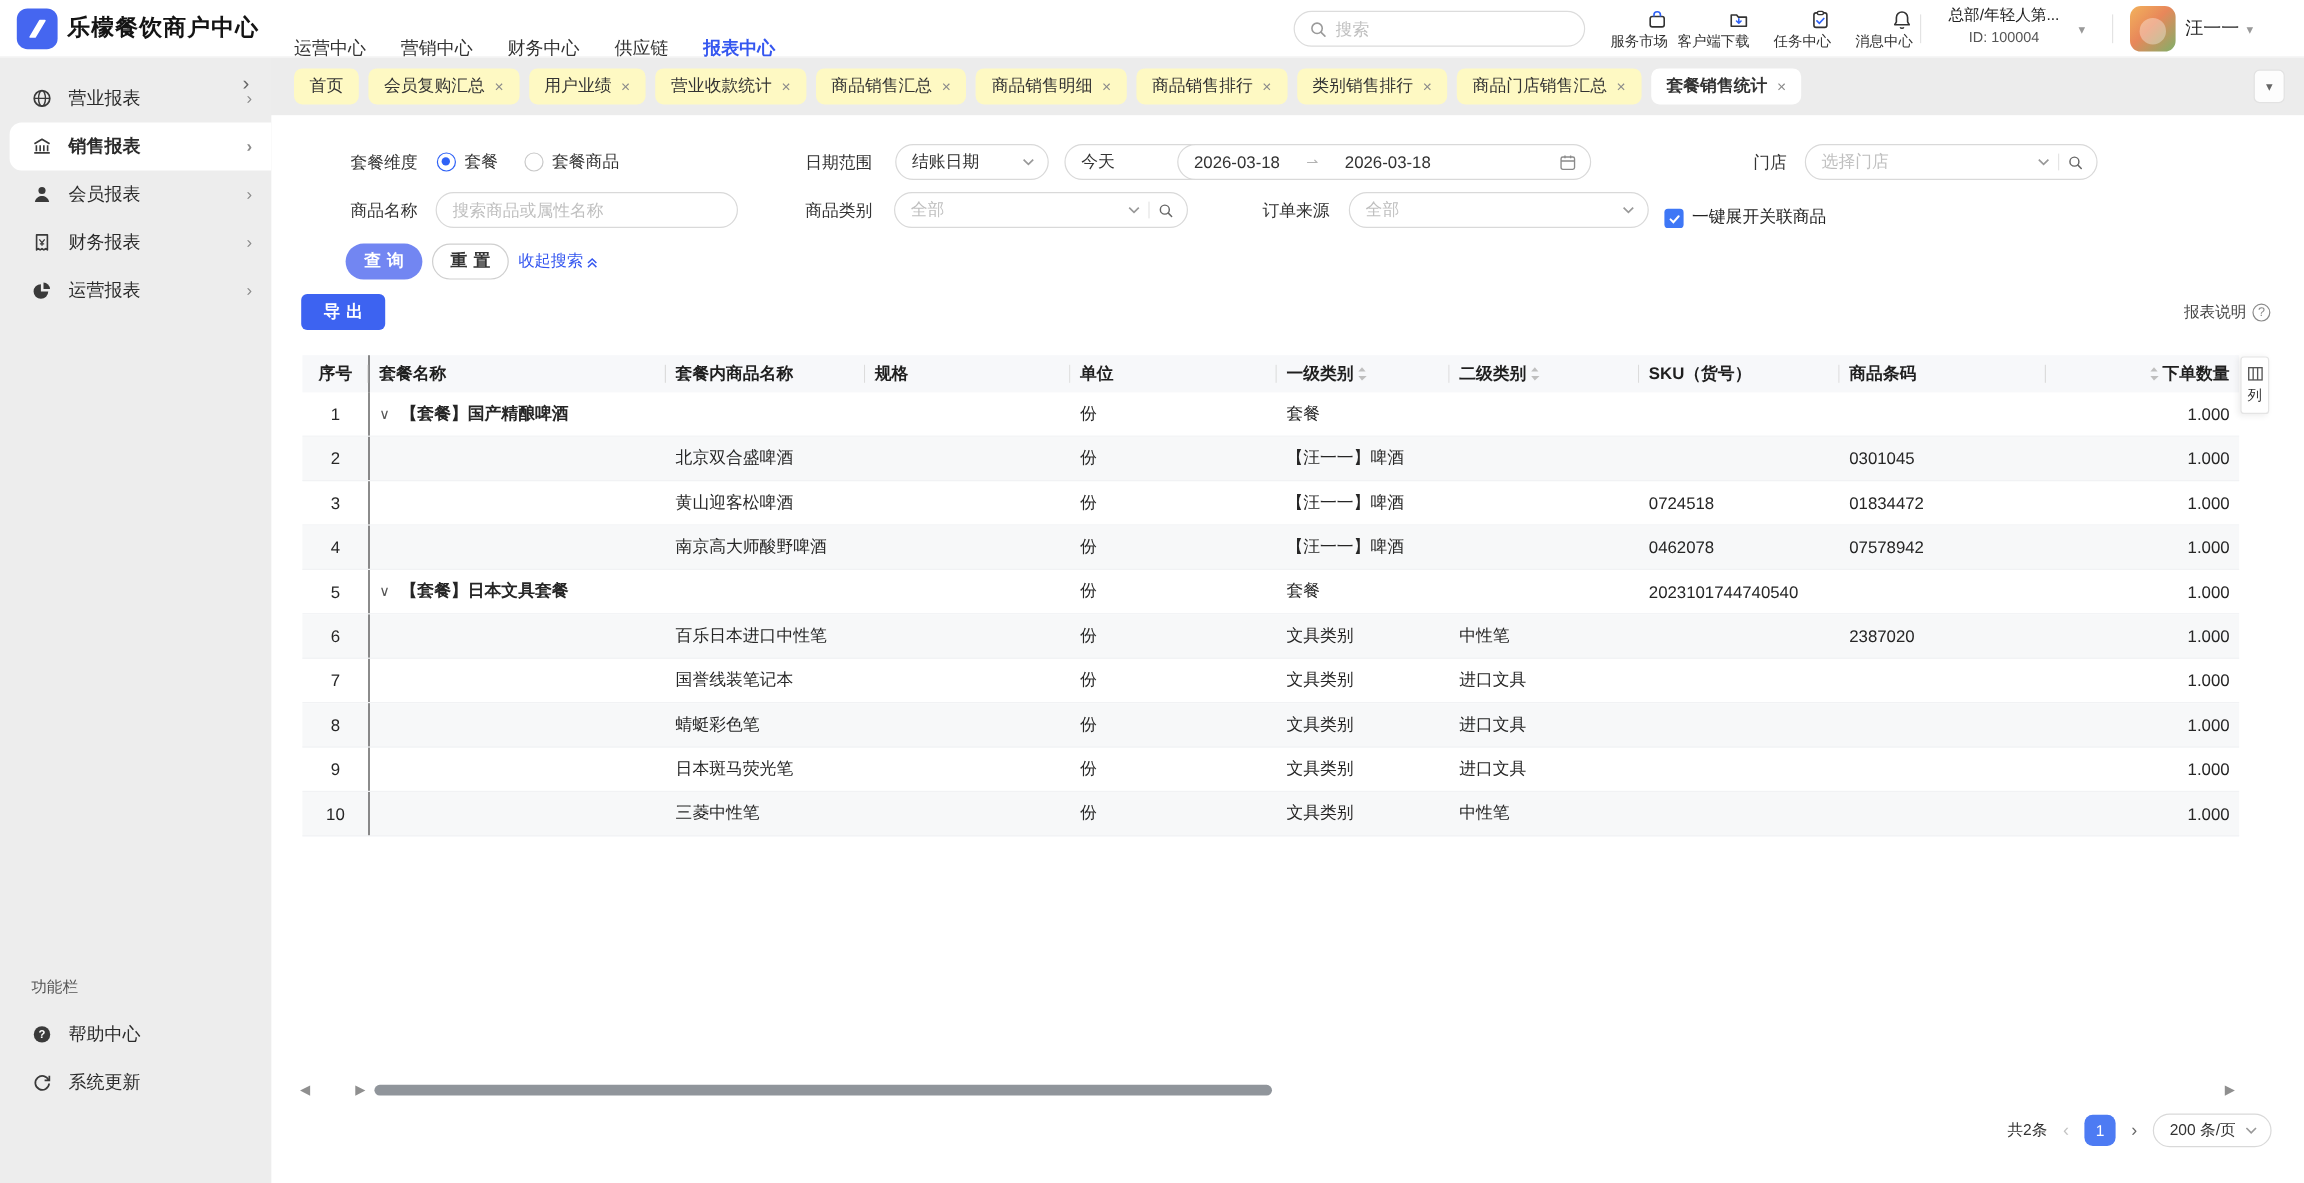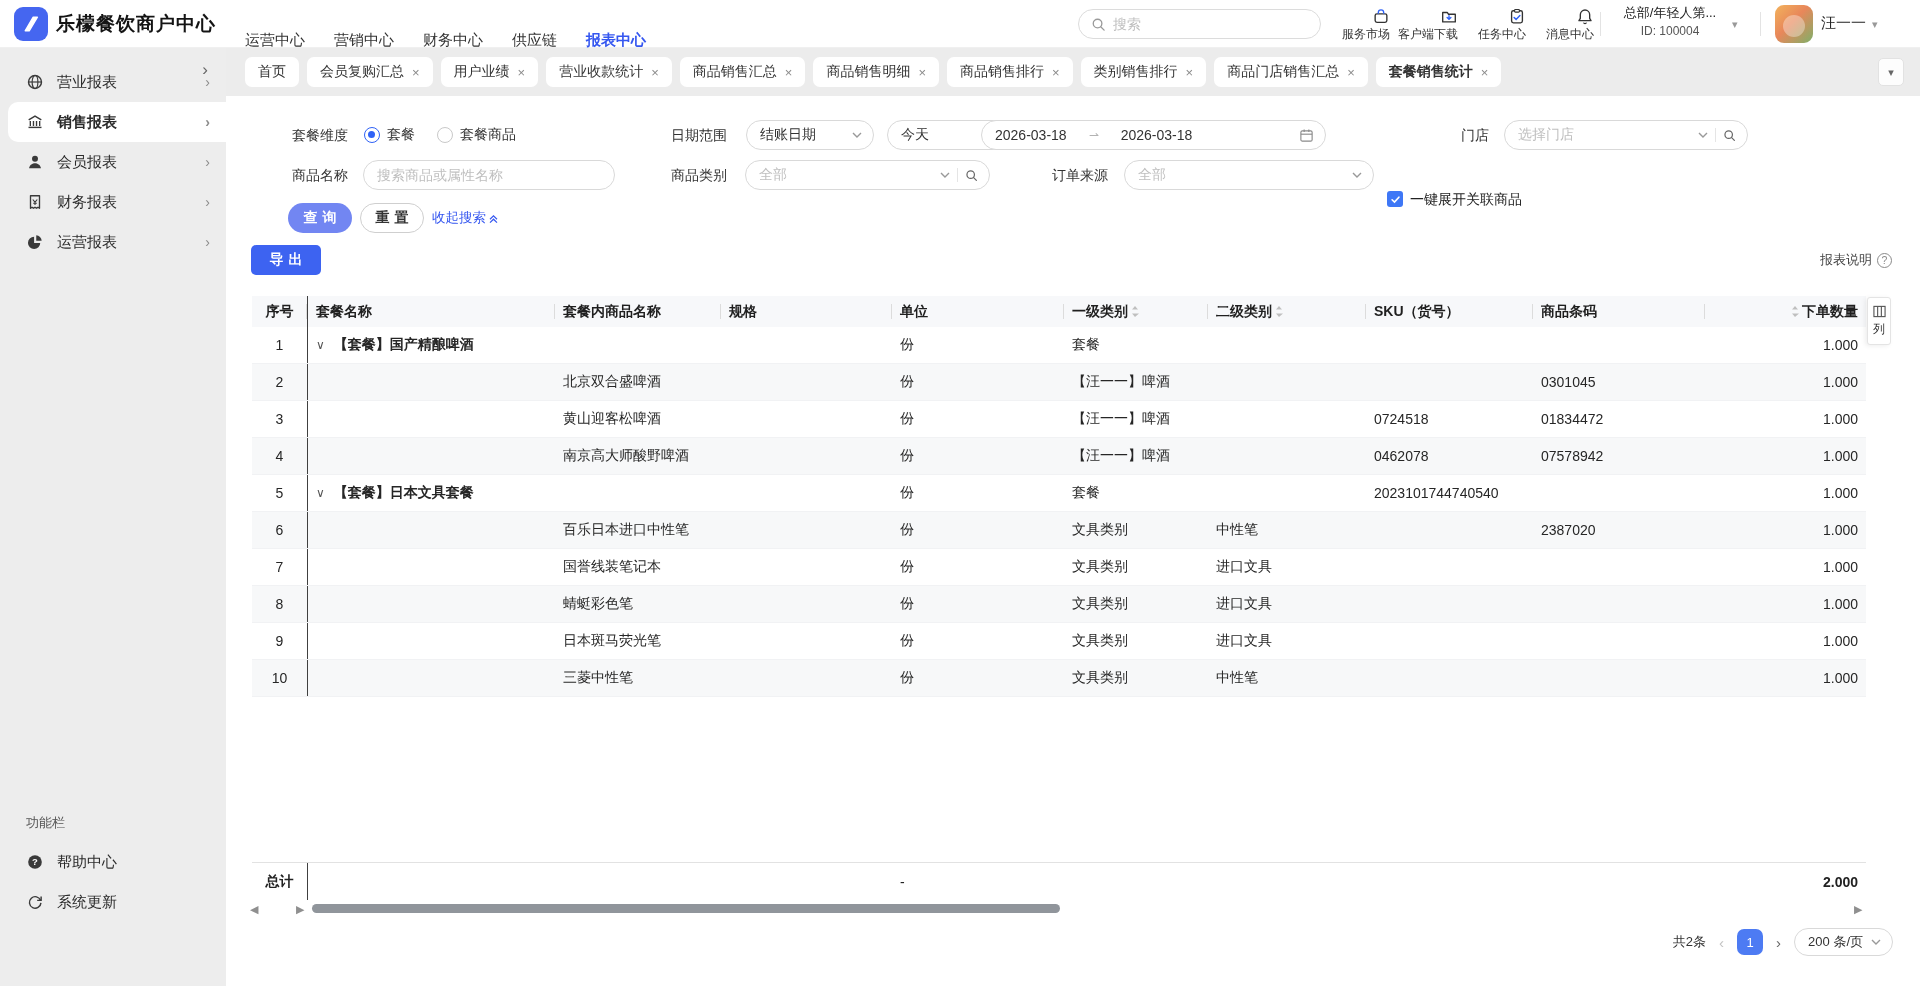--- a/index.html
+++ b/index.html
@@ -38,39 +38,39 @@
 .side-list { padding-top:14px; }
 .side-foot { position:absolute; left:0; top:766px; width:226px; }
 .side-foot-title { padding:0 0 10px 26px; font-size:13px; color:#555; }
 .icon16 { width:18px; height:18px; display:flex; align-items:center; justify-content:center; flex:none; }
 
 
 .collapse-toggle { position:absolute; left:194px; top:57px; z-index:40; color:#666; font-size:17px; cursor:pointer; width:22px; height:26px; display:flex; align-items:center; justify-content:center; }
 
 
 .tabbar { position:absolute; left:226px; top:48px; width:1694px; height:48px; background:#ececec; display:flex; align-items:center; padding-left:19px; gap:8px; }
-.tab { height:30px; border-radius:7px; background:#ffffff; display:flex; align-items:center; padding:0 13px; font-size:14px; color:#333; cursor:pointer; white-space:nowrap; }
+.tab { height:30px; border-radius:7px; background:#fef9c3; display:flex; align-items:center; padding:0 13px; font-size:14px; color:#333; cursor:pointer; white-space:nowrap; }
 .tab.active { background:#fff; font-weight:600; }
 .tab-close { margin-left:8px; color:#8a8a8a; font-size:13px; font-weight:400; cursor:pointer; }
 .tab-dd { position:absolute; right:16px; top:10px; width:26px; height:28px; background:#fdfdfd; border:1px solid #e2e2e2; border-radius:5px; display:flex; align-items:center; justify-content:center; color:#666; font-size:11px; cursor:pointer; }
 
 
 .content { position:absolute; left:226px; top:96px; width:1694px; height:890px; background:#fff; }
 .f-label { position:absolute; height:30px; line-height:30px; font-size:14px; color:#333; white-space:nowrap; }
 .sel { position:absolute; height:30px; border:1px solid #d9d9d9; border-radius:15px; background:#fff; display:flex; align-items:center; padding:0 11px 0 13px; font-size:14px; color:#333; cursor:pointer; }
 .ph { color:#bfbfbf; }
 .sfx { margin-left:auto; display:flex; align-items:center; gap:7px; }
 .vline { width:1px; height:14px; background:#e5e5e5; }
 .f-input { position:absolute; height:30px; border:1px solid #d9d9d9; border-radius:15px; padding:0 13px; font-size:14px; color:#333; outline:none; font-family:inherit; }
 .f-input::placeholder { color:#bfbfbf; }
 .radio { position:absolute; display:flex; align-items:center; gap:7px; height:30px; cursor:pointer; font-size:14px; color:#333; }
 .rdot { width:16px; height:16px; border-radius:50%; border:1.5px solid #c9c9c9; background:#fff; }
 .radio.sel-on .rdot { border-color:#2f62f6; position:relative; }
 .radio.sel-on .rdot::after { content:""; position:absolute; left:3px; top:3px; width:7px; height:7px; border-radius:50%; background:#2f62f6; }
-.checkbox-row { position:absolute; display:flex; align-items:flex-start; gap:7px; height:30px; cursor:pointer;margin-top:31px; }
+.checkbox-row { position:absolute; display:flex; align-items:flex-end; gap:7px; height:30px; cursor:pointer; }
 .cbox { width:16px; height:16px; border-radius:3px; background:#3e77f6; display:flex; align-items:center; justify-content:center; }
 .btn-query { position:absolute; left:62px; top:107px; width:64px; height:30px; border:none; border-radius:15px; background:#7286f2; color:#fff; font-size:14px; font-weight:600; letter-spacing:5px; padding-left:5px; cursor:pointer; font-family:inherit; }
 .btn-reset { position:absolute; left:134px; top:107px; width:64px; height:30px; border:1px solid #cfcfcf; border-radius:15px; background:#fff; color:#333; font-size:14px; font-weight:600; letter-spacing:5px; padding-left:5px; cursor:pointer; font-family:inherit; }
 .collapse-link { position:absolute; left:206px; top:107px; height:30px; display:flex; align-items:center; gap:2px; color:#3557f0; font-size:13.5px; cursor:pointer; }
 .btn-export { position:absolute; left:25px; top:149px; width:70px; height:30px; border:none; border-radius:5px; background:#3d63f1; color:#fff; font-size:14px; font-weight:600; letter-spacing:5px; padding-left:5px; cursor:pointer; font-family:inherit; }
 .report-help { position:absolute; right:28px; top:149px; height:30px; display:flex; align-items:center; gap:5px; font-size:13px; color:#444; cursor:pointer; }
 .qmark { width:15px; height:15px; border-radius:50%; border:1.2px solid #8a8a8a; color:#8a8a8a; font-size:10.5px; display:flex; align-items:center; justify-content:center; }
 
 
 .tbl { position:absolute; left:26px; top:200px; width:1614px; }
@@ -615,32 +615,20 @@
       <span>
           <svg width="13" height="13" viewBox="0 0 14 14">
             <rect x="1" y="1.5" width="12" height="11" fill="none" stroke="#555" stroke-width="1.2"></rect>
             <line x1="5" y1="1.5" x2="5" y2="12.5" stroke="#555" stroke-width="1.2"></line>
             <line x1="9" y1="1.5" x2="9" y2="12.5" stroke="#555" stroke-width="1.2"></line>
           </svg>
         </span>
       <span>列</span>
     </div>
 
-    <div class="summary" id="sumrow">
-        <div class="sum-cell td c-center fixed-sep" style="width: 56px; font-weight: 700; justify-content: center;">总计</div>
-        <div class="sum-cell td " style="width: 247px;"></div>
-        <div class="sum-cell td " style="width: 166px;"></div>
-        <div class="sum-cell td " style="width: 171px;"></div>
-        <div class="sum-cell td " style="width: 172px;">-</div>
-        <div class="sum-cell td " style="width: 144px;"></div>
-        <div class="sum-cell td " style="width: 158px;"></div>
-        <div class="sum-cell td " style="width: 167px;"></div>
-        <div class="sum-cell td " style="width: 172px;"></div>
-        <div class="sum-cell td c-right" style="width: 161px; font-weight: 700;">2.000</div>
-      </div>
 
     <div class="hscroll">
       <span class="hs-arrow" style="left:24px">◀</span>
       <span class="hs-arrow" style="left:70px">▶</span>
       <div class="hs-thumb"></div>
       <span class="hs-arrow" style="left:1628px">▶</span>
     </div>
 
     <div class="pagefoot">
       <span class="pf-total">共2条</span>

